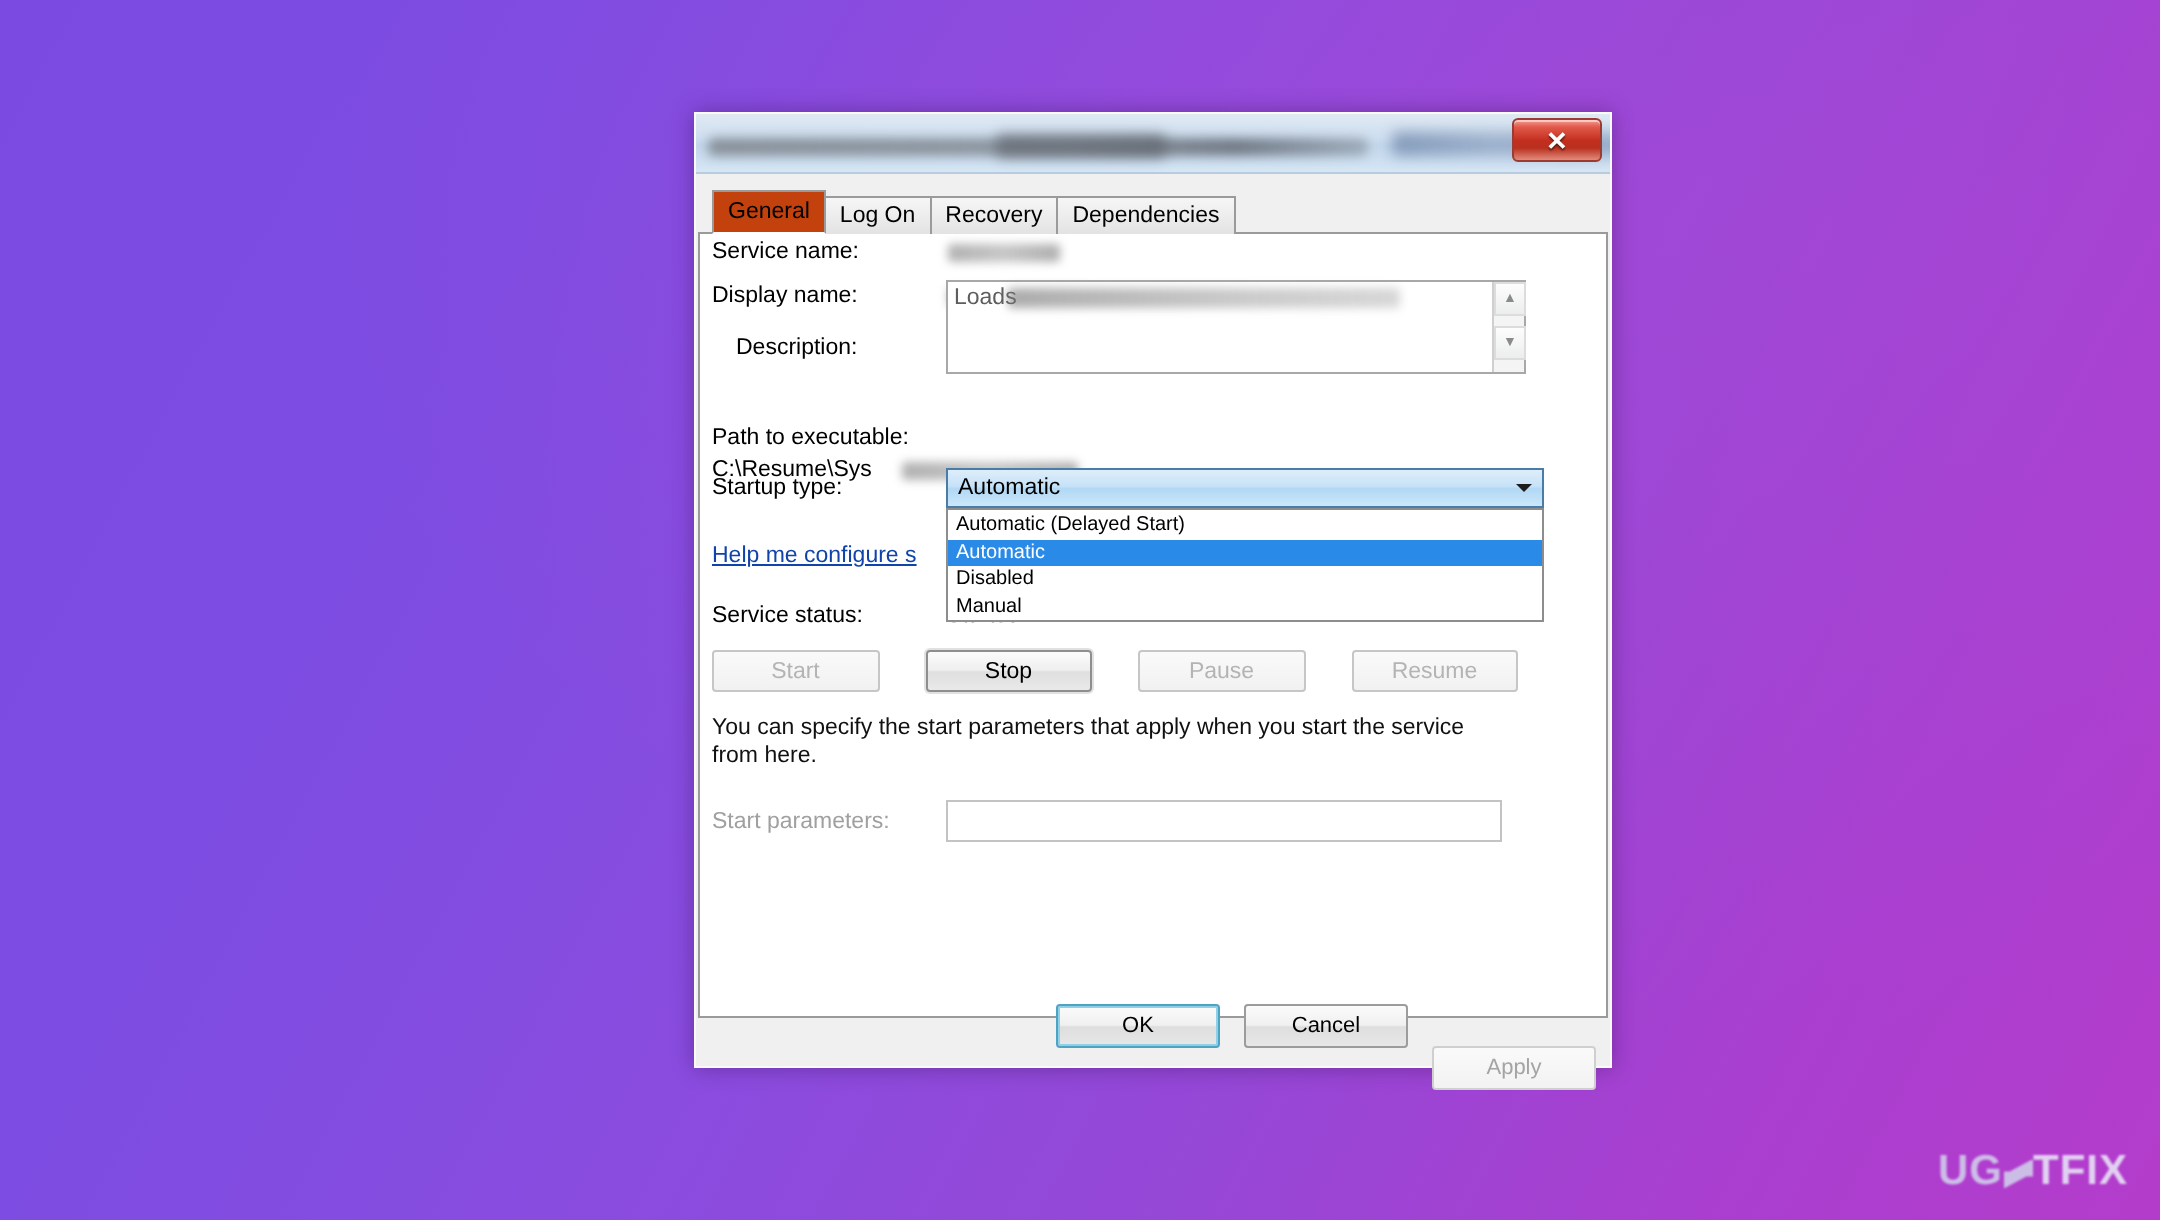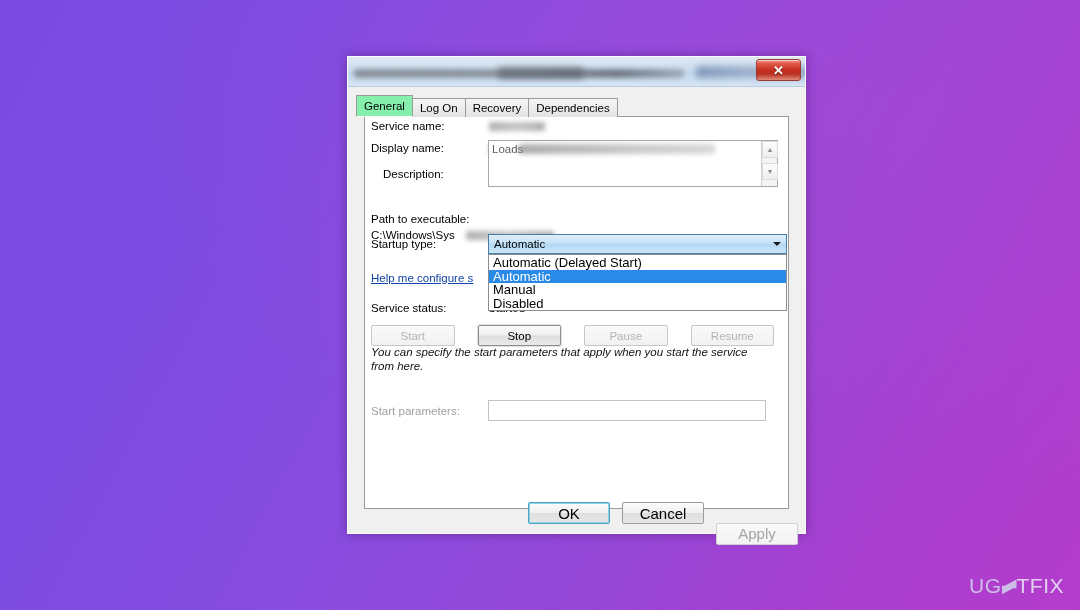--- a/index.html
+++ b/index.html
@@ -32,21 +32,21 @@
     background: radial-gradient(ellipse at 78% 18%, rgba(168,72,214,.55) 0%, rgba(168,72,214,0) 58%);
     pointer-events: none;
   }
 
   
   #watermark {
     position: absolute;
     right: 16px;
     bottom: 12px;
     font-size: 21px;
-    font-weight: normal;
+    font-weight: bold;
     letter-spacing: .5px;
     color: #d9d2ef;
     opacity: .92;
     filter: blur(.45px);
     display: flex;
     align-items: center;
     z-index: 5;
   }
   #watermark .wm-a { color: #cfc8ea; }
   #watermark .wm-bolt {
@@ -150,30 +150,30 @@
     background: linear-gradient(to bottom, #f6f6f6, #e3e3e3);
     border: 1px solid #9a9a9a;
     border-bottom: none;
     margin-right: -1px;
     color: #000;
     white-space: nowrap;
   }
   .tab.active {
     height: 22px;
     line-height: 21px;
-    background: #86efac;
+    background: #c2410c;
     border-bottom: 1px solid #fff;
     position: relative;
     z-index: 3;
   }
 
   
   #tabpage {
     position: relative;
-    margin: 0 16px;
+    margin: 0 1px;
     height: 393px;
     background: #fff;
     border: 1px solid #9a9a9a;
     margin-top: -1px;
   }
   .lbl { position: absolute; font-size: 11.5px; color: #000; white-space: nowrap; }
   .lbl.disabled { color: #a0a0a0; text-align: right; }
 
   
   .blur {
@@ -258,21 +258,21 @@
     width: 299px;
     background: #fff;
     border: 1px solid #8d8d8d;
     z-index: 20;
     padding: 1px 0 0 0;
   }
   .combo-opt {
     height: 13.5px;
     line-height: 13.5px;
     padding-left: 4px;
-    font-size: 13px;
+    font-size: 10px;
     color: #000;
     white-space: nowrap;
   }
   .combo-opt.selected {
     background: #2a8ae8;
     color: #fff;
   }
 
   
   #help-link {
@@ -306,26 +306,25 @@
   .svc-btn.enabled {
     border: 1px solid #8e8e8e;
     background: linear-gradient(to bottom, #fbfbfb 0%, #efefef 48%, #dfdfdf 52%, #e9e9e9 100%);
     color: #000;
     box-shadow: 0 0 0 1px rgba(170,170,170,.35);
   }
 
   
   #hint-text {
     position: absolute;
-    left: 6px; top: 228px;
+    left: 6px; top: 240px;
     width: 400px;
     font-size: 11.5px;
     line-height: 14px;
     color: #111;
-    font-style: italic;
   }
 
   
   #startparam-input {
     position: absolute;
     left: 123px; top: 283px;
     width: 278px; height: 21px;
     background: #fff;
     border: 1px solid #c3c3c3;
   }
@@ -338,21 +337,21 @@
     height: 28px;
     display: flex;
     justify-content: flex-end;
     align-items: center;
     padding-right: 9px;
     gap: 12px;
   }
   .foot-btn {
     width: 82px;
     height: 22px;
-    font-size: 15px;
+    font-size: 11px;
     display: flex; align-items: center; justify-content: center;
     border-radius: 2px;
     border: 1px solid #9c9c9c;
     background: linear-gradient(to bottom, #fbfbfb 0%, #f0f0f0 48%, #dedede 52%, #e7e7e7 100%);
     color: #000;
   }
   .foot-btn.default {
     border: 1px solid #4ea3c4;
     box-shadow: 0 0 0 1px #8fd0e6 inset;
   }
@@ -396,39 +395,39 @@
       <div id="desc-box">
         <div id="desc-text">Loads</div>
         <div id="desc-blur"></div>
         <div id="desc-scroll">
           <div class="sc-arrow up">▲</div>
           <div class="sc-arrow dn">▼</div>
         </div>
       </div>
 
       <div class="lbl" style="left:6px; top:96px;">Path to executable:</div>
-      <div class="lbl" style="left:6px; top:112px;">C:\Windows\Sys</div>
+      <div class="lbl" style="left:6px; top:112px;">C:\Resume\Sys</div>
       <div class="blur" style="left:101px; top:114px; width:88px; height:9px;"></div>
 
       <div class="lbl" style="left:6px; top:121px;">Startup type:</div>
 
       <div id="startup-combo">
         <span class="combo-text">Automatic</span>
         <span id="combo-arrow">
           <span class="caret"></span>
         </span>
       </div>
 
       <div id="help-link">Help me configure s</div>
 
       <div id="combo-list">
         <div class="combo-opt">Automatic (Delayed Start)</div>
         <div class="combo-opt selected">Automatic</div>
+        <div class="combo-opt">Disabled</div>
         <div class="combo-opt">Manual</div>
-        <div class="combo-opt">Disabled</div>
       </div>
 
       <div class="lbl" style="left:6px; top:185px;">Service status:</div>
       <div class="lbl" style="left:123px; top:185px;">Started</div>
 
       <div id="svc-buttons">
         <div class="svc-btn">Start</div>
         <div class="svc-btn enabled">Stop</div>
         <div class="svc-btn">Pause</div>
         <div class="svc-btn">Resume</div>

